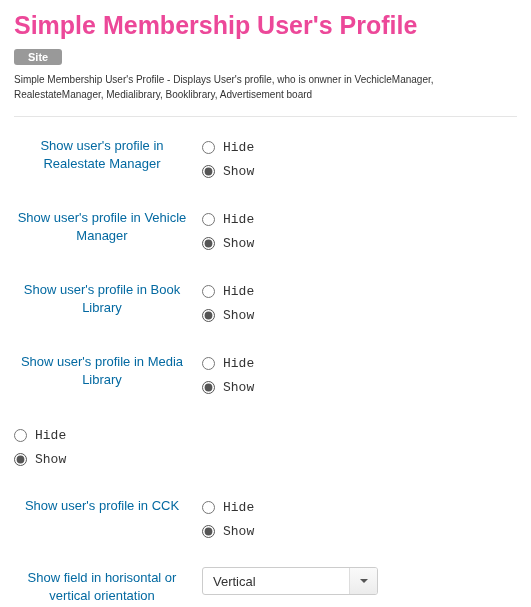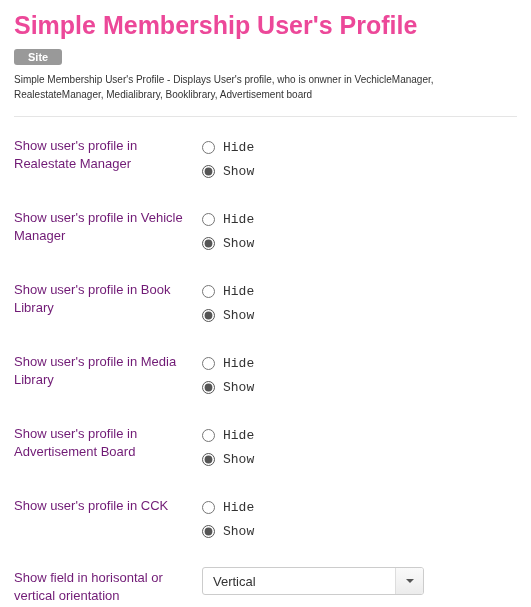--- a/index.html
+++ b/index.html
@@ -44,24 +44,25 @@
   .field-row {
     display: flex;
     align-items: flex-start;
     margin-bottom: 24px;
   }
   .field-row.compact { margin-bottom: 18px; }
   .field-label {
     width: 188px;
     flex: 0 0 188px;
     font-size: 13px;
-    color: #701a75;
+    color: #0369a1;
     line-height: 1.35;
     padding-top: 2px;
     padding-right: 12px;
+    text-align: center;
   }
   .field-control {
     flex: 1;
   }
   .radio-option {
     display: flex;
     align-items: center;
     height: 24px;
     cursor: pointer;
   }
@@ -69,21 +70,21 @@
     margin: 0 8px 0 0;
     accent-color: #555;
   }
   .radio-option span {
     font-size: 13px;
     color: #333;
     font-family: Liberation Mono, monospace;
   }
   .select-wrap {
     position: relative;
-    width: 222px;
+    width: 176px;
     height: 28px;
   }
   .select-display {
     width: 100%;
     height: 100%;
     border: 1px solid #ccc;
     border-radius: 3px;
     display: flex;
     align-items: stretch;
     background: #fff;
@@ -172,21 +173,20 @@
           <input type="radio" name="grp3" style="">
           <span>Hide</span>
         </label>
         <label class="radio-option">
           <input type="radio" name="grp3" checked="" style="">
           <span>Show</span>
         </label>
       </div>
     </div>
     <div class="field-row">
-      <div class="field-label">Show user's profile in Advertisement Board</div>
       <div class="field-control">
         <label class="radio-option">
           <input type="radio" name="grp4" style="">
           <span>Hide</span>
         </label>
         <label class="radio-option">
           <input type="radio" name="grp4" checked="" style="">
           <span>Show</span>
         </label>
       </div>

